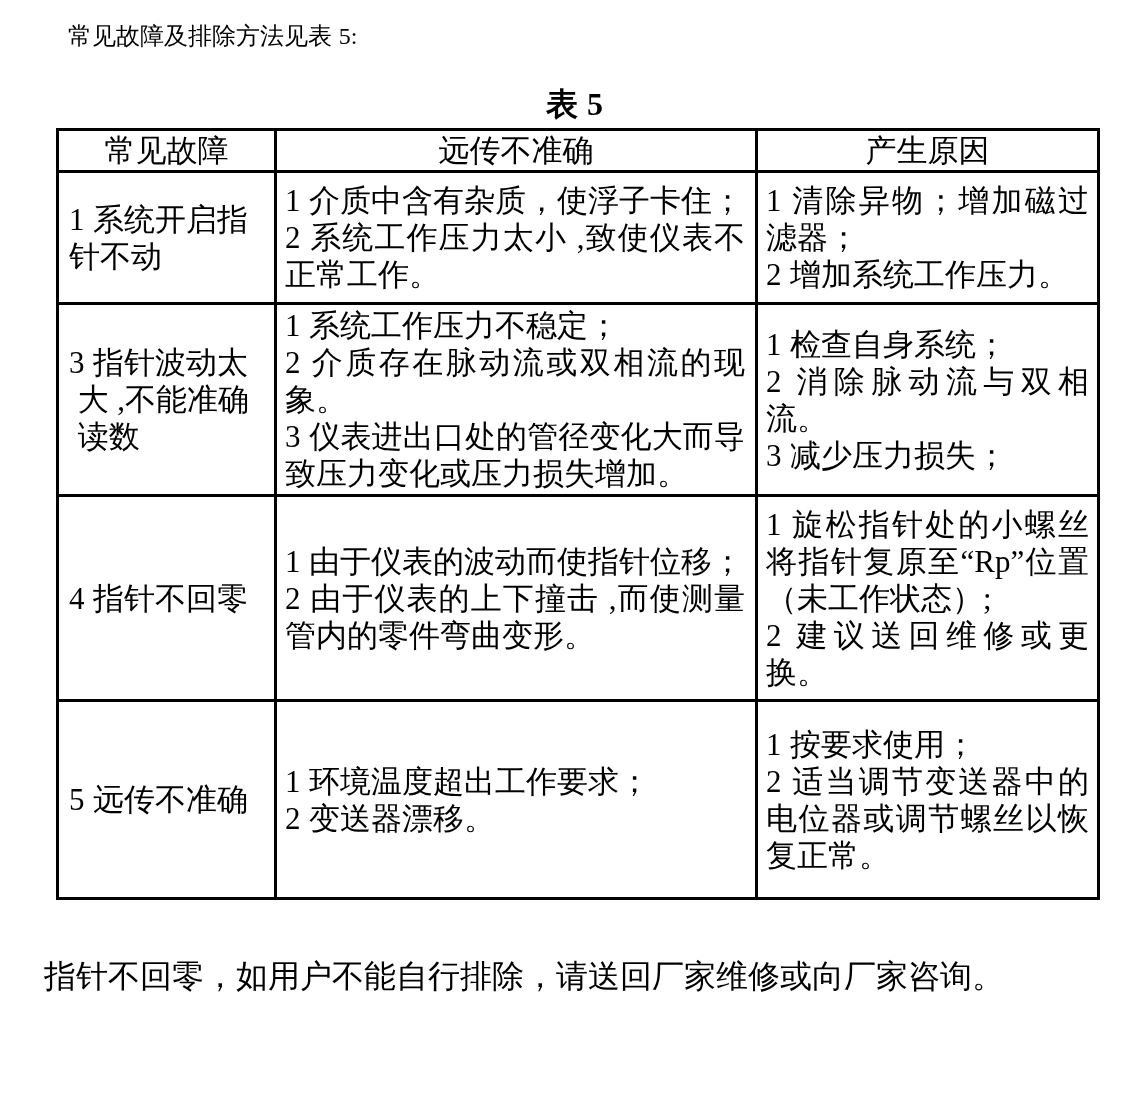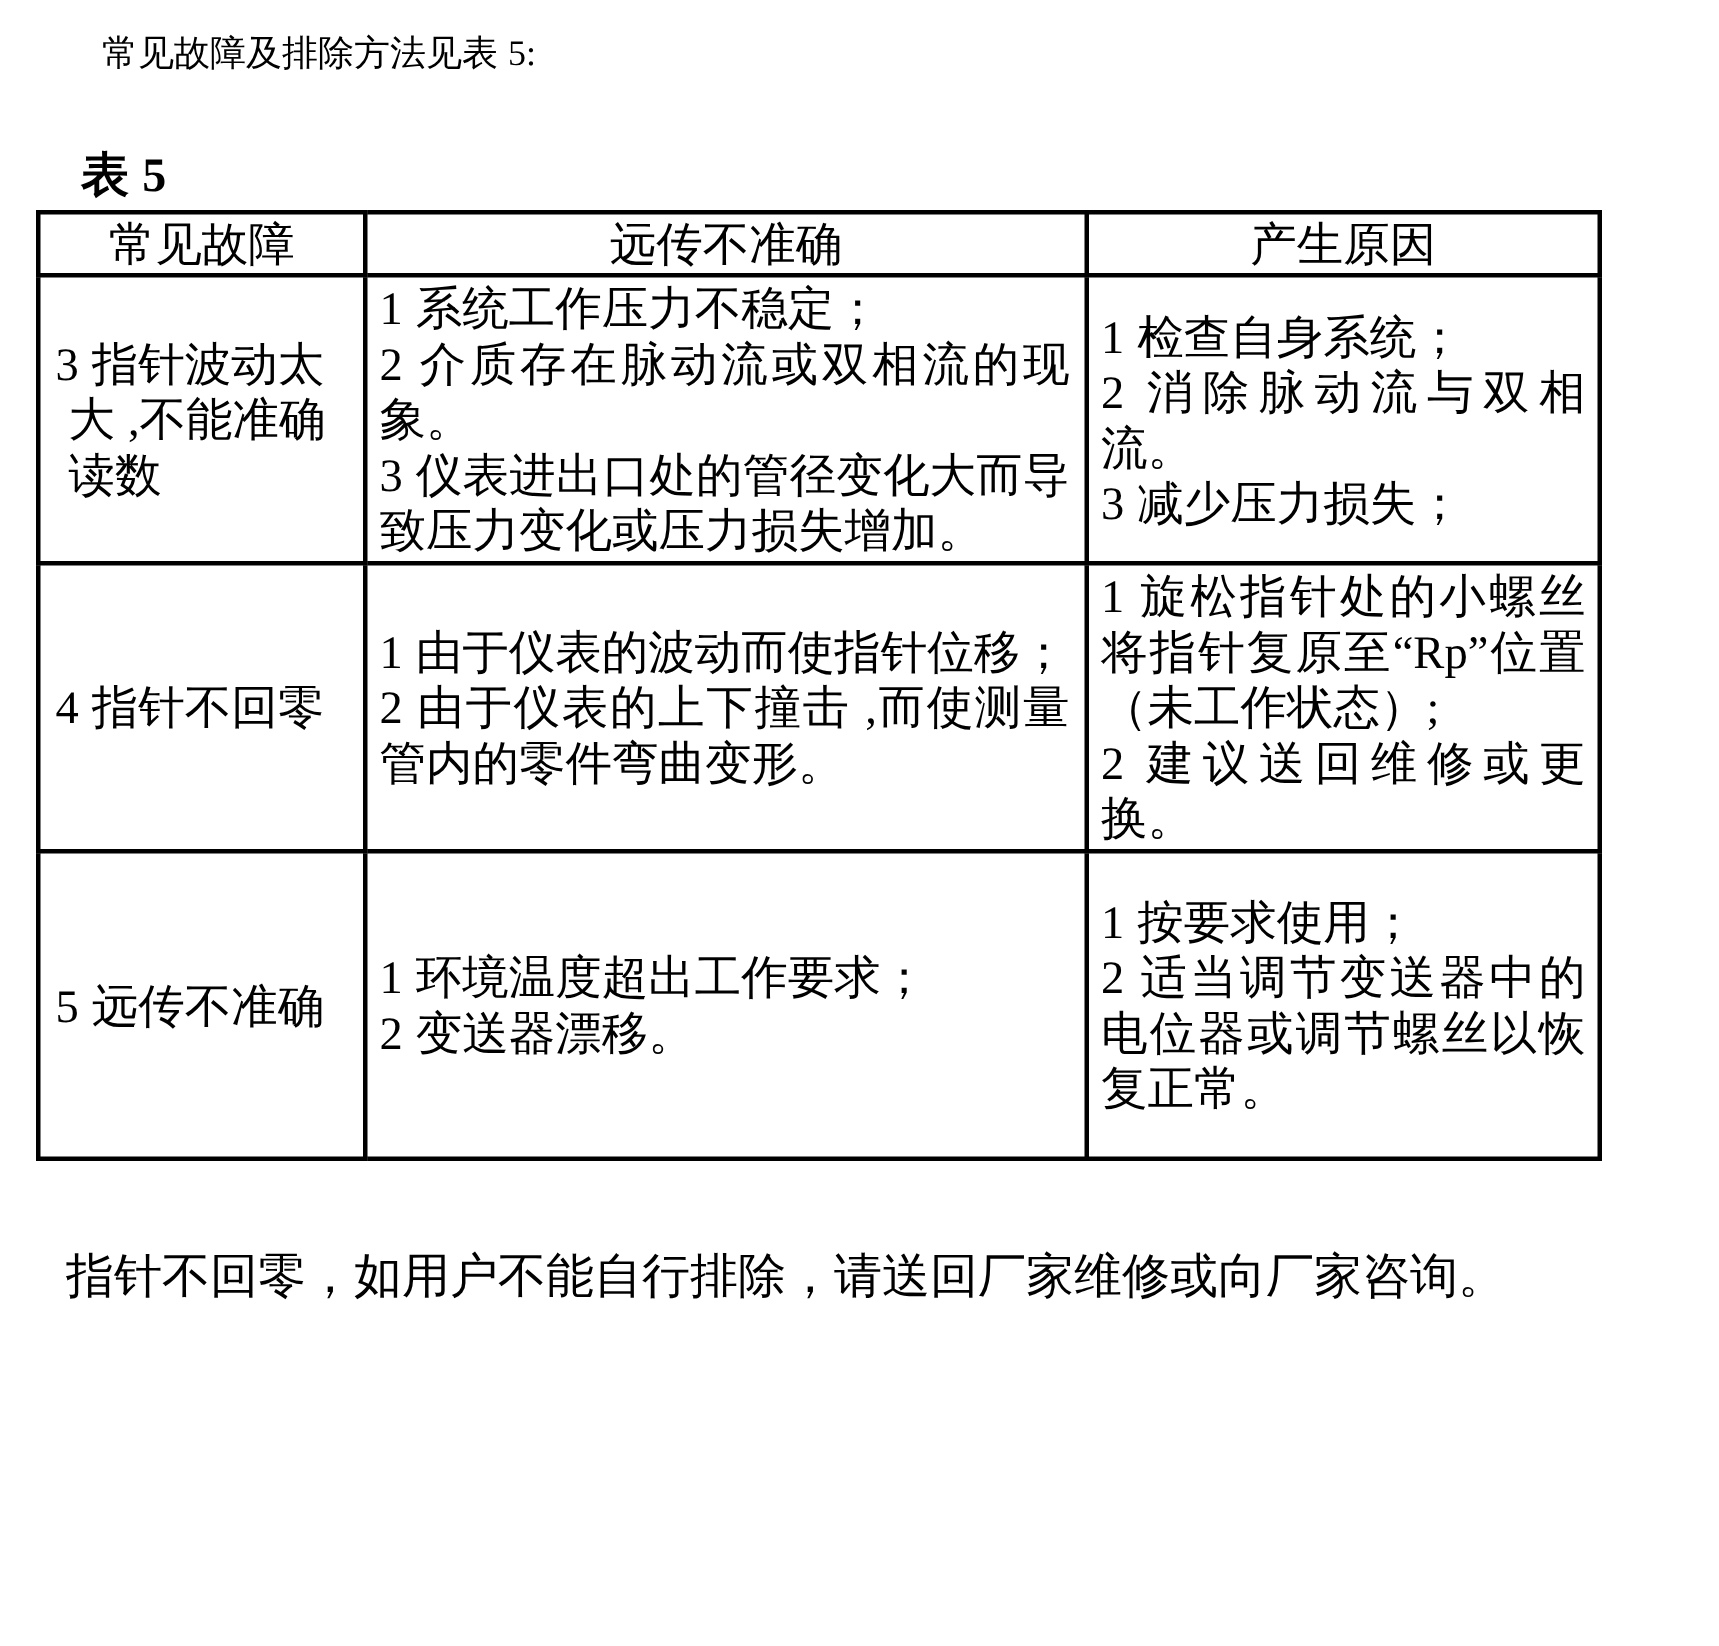--- a/index.html
+++ b/index.html
@@ -5,26 +5,26 @@
   html,body{margin:0;padding:0;}
   body{
     width:1146px;height:1097px;overflow:hidden;background:#ffffff;color:#000;
     font-family:"Liberation Sans","DejaVu Sans",sans-serif;
   }
   .lat{font-family:"Liberation Serif","DejaVu Serif",serif;}
   .intro{
     margin:16px 0 0 68px;font-size:24px;line-height:40px;
   }
   .tbl-title{
-    margin:40px 0 4px 54px;width:1041px;
+    margin:28px 0 4px 54px;width:1041px;text-align:center;
     font-weight:bold;font-size:32px;line-height:40px;
   }
   table.fault-table{
     border-collapse:collapse;table-layout:fixed;
-    margin-left:24px;width:1041px;
+    margin-left:56px;width:1041px;
   }
   .fault-table col.c1{width:218px;}
   .fault-table col.c2{width:481px;}
   .fault-table col.c3{width:342px;}
   .fault-table th,.fault-table td{
     border:3px solid #000;font-size:31px;font-weight:normal;
     vertical-align:middle;line-height:37px;
   }
   .fault-table th{height:34px;text-align:center;padding:1px 0;}
   td.cell-fault{padding:2px 6px 2px 10px;white-space:pre-wrap;text-align:left;}
@@ -55,20 +55,32 @@
     </colgroup>
   <thead>
     <tr>
       <th>常见故障</th>
       <th>远传不准确</th>
       <th>产生原因</th>
     </tr>
   </thead>
   <tbody id="fault-tbody">
       <tr>
+        <td class="cell-fault"><span class="lat">1</span> 系统开启指
+针不动</td>
+        <td class="cell-cause">
+          <div class="para"><span class="lat">1</span> 介质中含有杂质，使浮子卡住；</div>
+          <div class="para"><span class="lat">2</span> 系统工作压力太小 <span class="lat">,</span>致使仪表不正常工作。</div>
+        </td>
+        <td class="cell-remedy">
+          <div class="para"><span class="lat">1</span> 清除异物；增加磁过滤器；</div>
+          <div class="para"><span class="lat">2</span> 增加系统工作压力。</div>
+        </td>
+      </tr>
+      <tr>
         <td class="cell-fault"><span class="lat">3</span> 指针波动太
  大 <span class="lat">,</span>不能准确
  读数</td>
         <td class="cell-cause">
           <div class="para"><span class="lat">1</span> 系统工作压力不稳定；</div>
           <div class="para"><span class="lat">2</span> 介质存在脉动流或双相流的现象。</div>
           <div class="para"><span class="lat">3</span> 仪表进出口处的管径变化大而导致压力变化或压力损失增加。</div>
         </td>
         <td class="cell-remedy">
           <div class="para"><span class="lat">1</span> 检查自身系统；</div>

